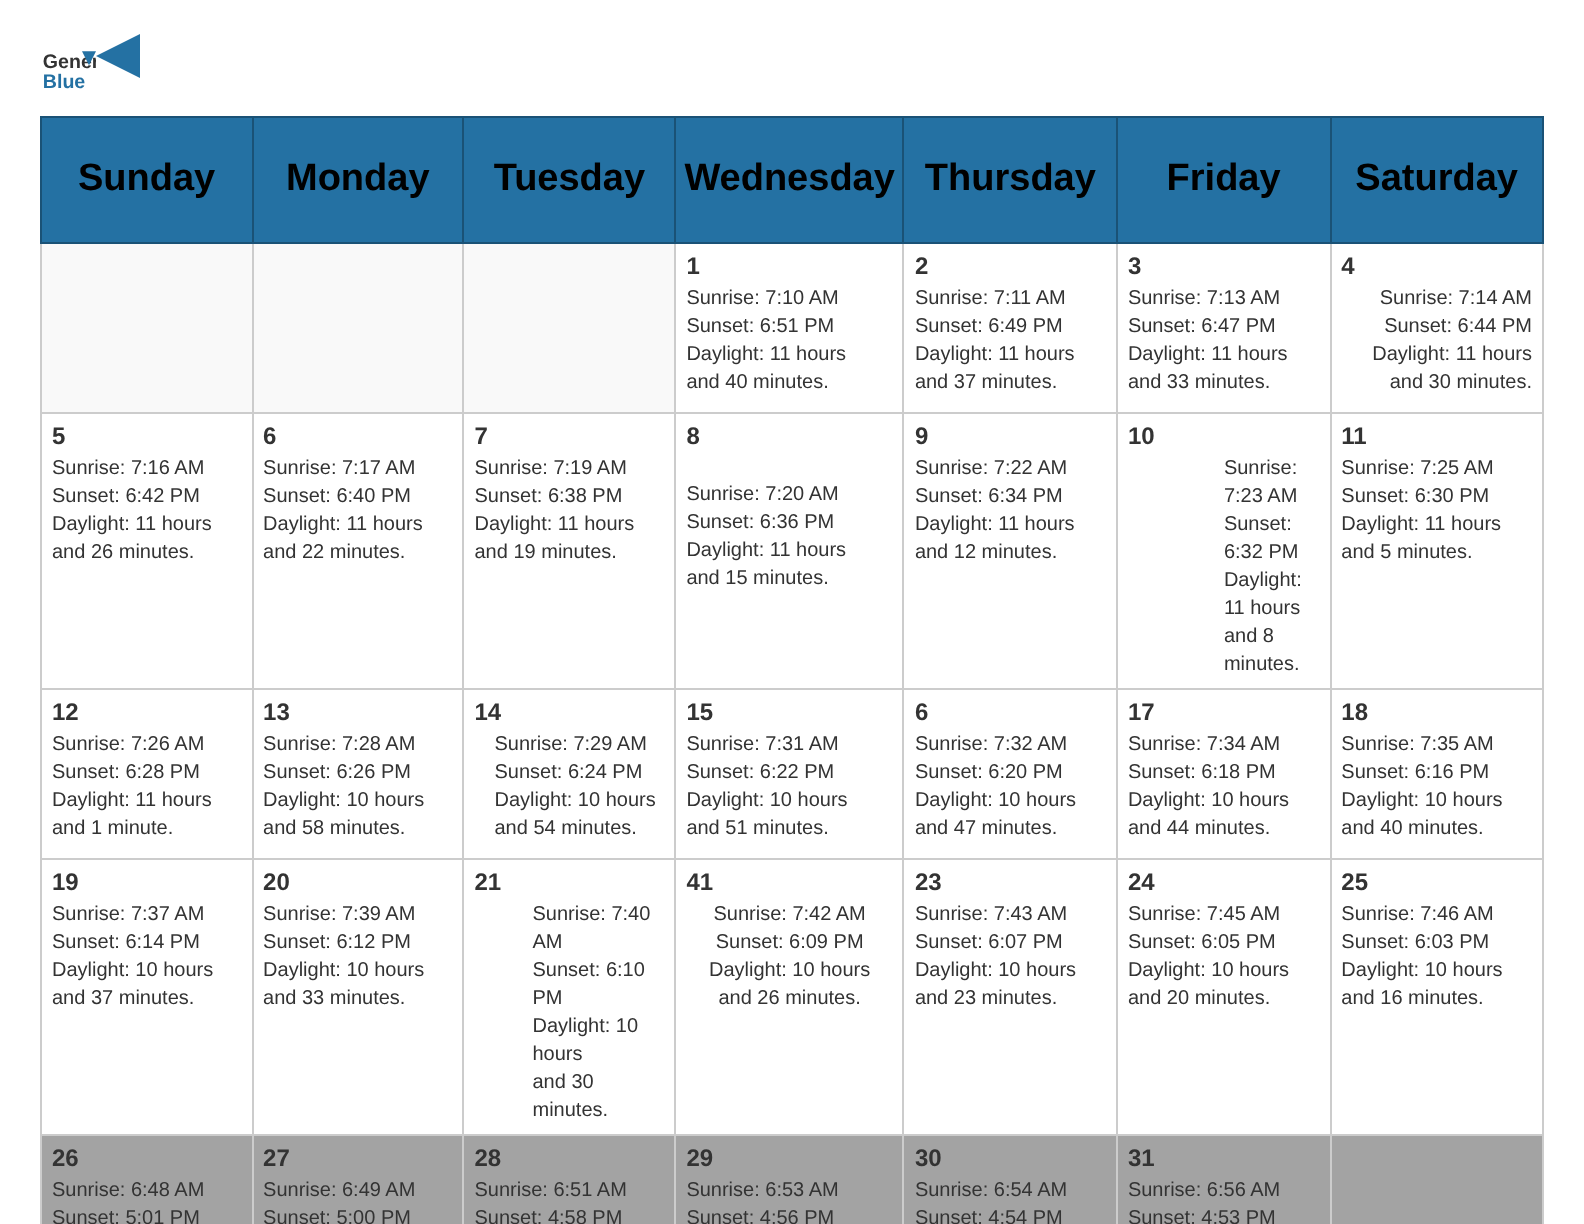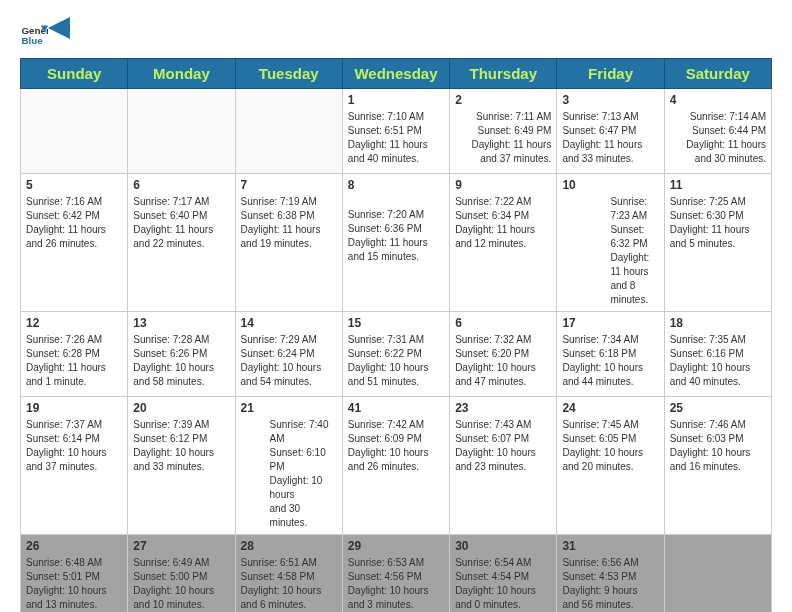--- a/index.html
+++ b/index.html
@@ -37,24 +37,24 @@
       font-size: 16px;
       color: #555;
     }
     .calendar {
       width: 100%;
       border-collapse: collapse;
       border: 1px solid #ccc;
     }
     .calendar th {
       background-color: #2471a3;
-      color: #bef264;
+      color: #000000;
       text-align: center;
-      padding: 6px 4px;
-      font-size: 15px;
+      padding: 20px 4px;
+      font-size: 19px;
       font-weight: bold;
       border: 1px solid #1a5276;
     }
     .calendar td {
       vertical-align: top;
       padding: 4px 5px;
       font-size: 10.5px;
       color: #333;
       border: 1px solid #ccc;
       width: calc(100% / 7);
@@ -122,21 +122,21 @@
         <td class="empty-cell"></td>
         <td>
           <span class="day-number">1</span>
           <div class="day-info" style="white-space: pre-line;">Sunrise: 7:10 AM
 Sunset: 6:51 PM
 Daylight: 11 hours
 and 40 minutes.</div>
         </td>
         <td>
           <span class="day-number">2</span>
-          <div class="day-info" style="white-space: pre-line; text-align: right;">Sunrise: 7:11 AM
+          <div class="day-info" style="white-space: pre-line;">Sunrise: 7:11 AM
 Sunset: 6:49 PM
 Daylight: 11 hours
 and 37 minutes.</div>
         </td>
         <td>
           <span class="day-number">3</span>
           <div class="day-info" style="white-space: pre-line;">Sunrise: 7:13 AM
 Sunset: 6:47 PM
 Daylight: 11 hours
 and 33 minutes.</div>
@@ -210,21 +210,21 @@
         </td>
         <td>
           <span class="day-number">13</span>
           <div class="day-info" style="white-space: pre-line;">Sunrise: 7:28 AM
 Sunset: 6:26 PM
 Daylight: 10 hours
 and 58 minutes.</div>
         </td>
         <td>
           <span class="day-number">14</span>
-          <div class="day-info" style="white-space: pre-line;">Sunrise: 7:29 AM
+          <div class="day-info" style="white-space: pre-line; margin-left: 10px;">Sunrise: 7:29 AM
 Sunset: 6:24 PM
 Daylight: 10 hours
 and 54 minutes.</div>
         </td>
         <td>
           <span class="day-number">15</span>
           <div class="day-info" style="white-space: pre-line;">Sunrise: 7:31 AM
 Sunset: 6:22 PM
 Daylight: 10 hours
 and 51 minutes.</div>
@@ -268,21 +268,21 @@
         </td>
         <td>
           <span class="day-number">21</span>
           <div class="day-info" style="white-space: pre-line; margin-left: 29px;">Sunrise: 7:40 AM
 Sunset: 6:10 PM
 Daylight: 10 hours
 and 30 minutes.</div>
         </td>
         <td>
           <span class="day-number">41</span>
-          <div class="day-info" style="white-space: pre-line;">Sunrise: 7:42 AM
+          <div class="day-info" style="white-space: pre-line; text-align: center;">Sunrise: 7:42 AM
 Sunset: 6:09 PM
 Daylight: 10 hours
 and 26 minutes.</div>
         </td>
         <td>
           <span class="day-number">23</span>
           <div class="day-info" style="white-space: pre-line;">Sunrise: 7:43 AM
 Sunset: 6:07 PM
 Daylight: 10 hours
 and 23 minutes.</div>

